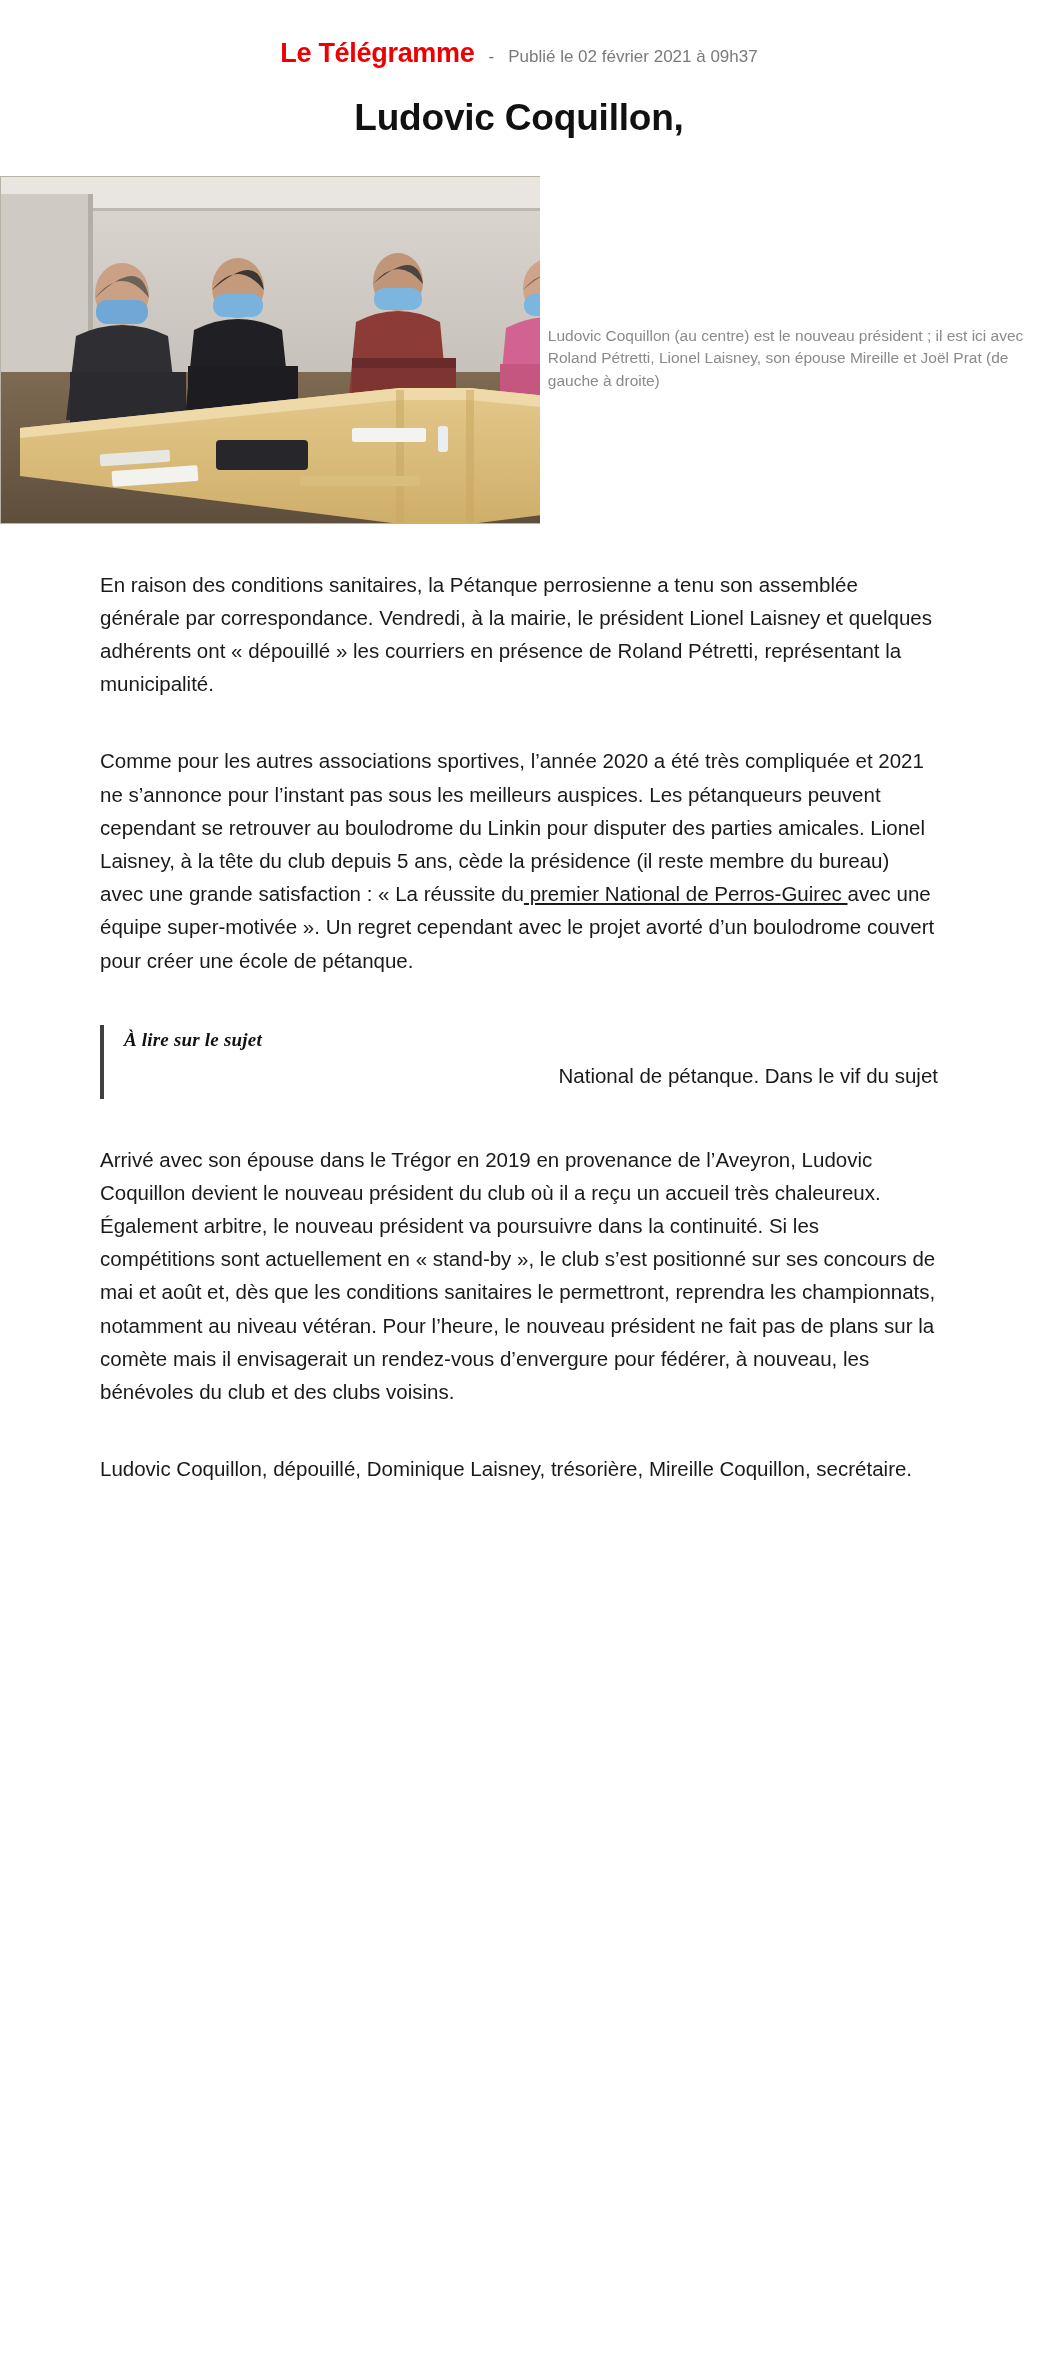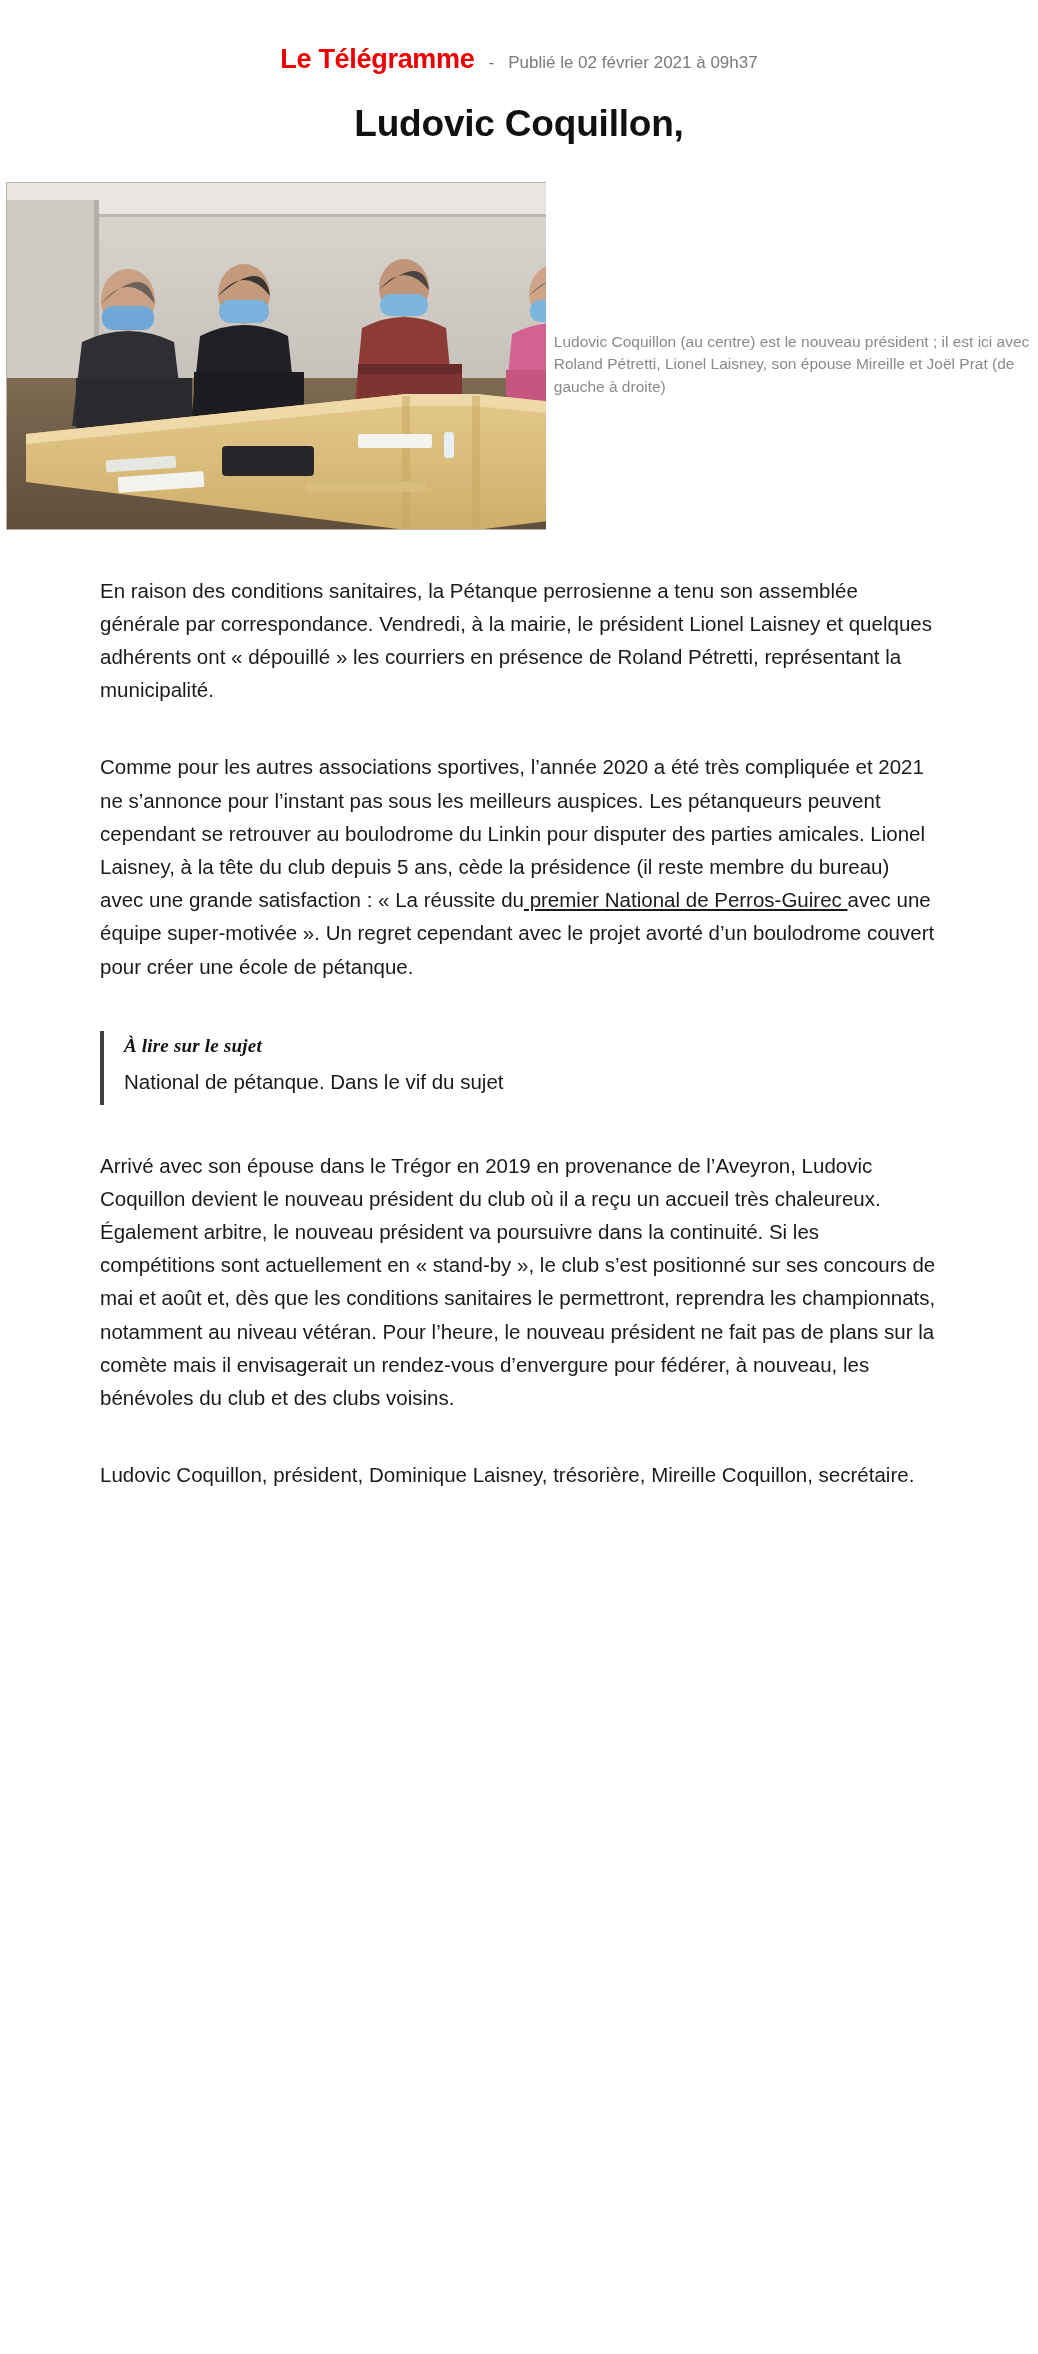--- a/index.html
+++ b/index.html
@@ -7,21 +7,21 @@
     width:1038px;
     font-family:"Liberation Sans", sans-serif;
     color:#1a1a1a;
     -webkit-font-smoothing:antialiased;
   }
   .page{
     width:1038px;
     min-height:2354px;
     background:#fff;
     box-sizing:border-box;
-    padding:6px;
+    padding:0;
     position:relative;
     border-radius:24px;
   }
 
   
   .masthead{
     display:flex;
     align-items:baseline;
     justify-content:center;
     gap:14px;
@@ -117,20 +117,21 @@
     font-size:19px;
     color:#111;
     margin:0 0 10px 0;
     letter-spacing:0.2px;
   }
   .readmore .rm-link{
     font-size:20.5px;
     line-height:1.45;
     color:#1a1a1a;
     margin:0;
+    text-align:right;
   }
 
   
   h2.sub{
     font-size:25px;
     font-weight:bold;
     color:#111;
     margin:46px 0 0 0;
     letter-spacing:-0.2px;
   }
@@ -253,16 +254,16 @@
       <span>Comme pour les autres associations sportives, l’année 2020 a été très compliquée et 2021 ne s’annonce pour l’instant pas sous les meilleurs auspices. Les pétanqueurs peuvent cependant se retrouver au boulodrome du Linkin pour disputer des parties amicales. Lionel Laisney, à la tête du club depuis 5 ans, cède la présidence (il reste membre du bureau) avec une grande satisfaction : « La réussite du</span><a class="lnk" href="#"> premier National de Perros-Guirec </a><span>avec une équipe super-motivée ». Un regret cependant avec le projet avorté d’un boulodrome couvert pour créer une école de pétanque.</span>
     </p>
 
     <div class="readmore">
       <div class="rm-title">À lire sur le sujet</div>
       <p class="rm-link">National de pétanque. Dans le vif du sujet</p>
     </div>
 
     <p class="para">Arrivé avec son épouse dans le Trégor en 2019 en provenance de l’Aveyron, Ludovic Coquillon devient le nouveau président du club où il a reçu un accueil très chaleureux. Également arbitre, le nouveau président va poursuivre dans la continuité. Si les compétitions sont actuellement en « stand-by », le club s’est positionné sur ses concours de mai et août et, dès que les conditions sanitaires le permettront, reprendra les championnats, notamment au niveau vétéran. Pour l’heure, le nouveau président ne fait pas de plans sur la comète mais il envisagerait un rendez-vous d’envergure pour fédérer, à nouveau, les bénévoles du club et des clubs voisins.</p>
 
-    <p class="para">Ludovic Coquillon, président, Dominique Laisney, trésorière, Mireille Coquillon, secrétaire.</p>
+    <p class="para">Ludovic Coquillon, dépouillé, Dominique Laisney, trésorière, Mireille Coquillon, secrétaire.</p>
 
   </div>
 </div>
 
 </body></html>

